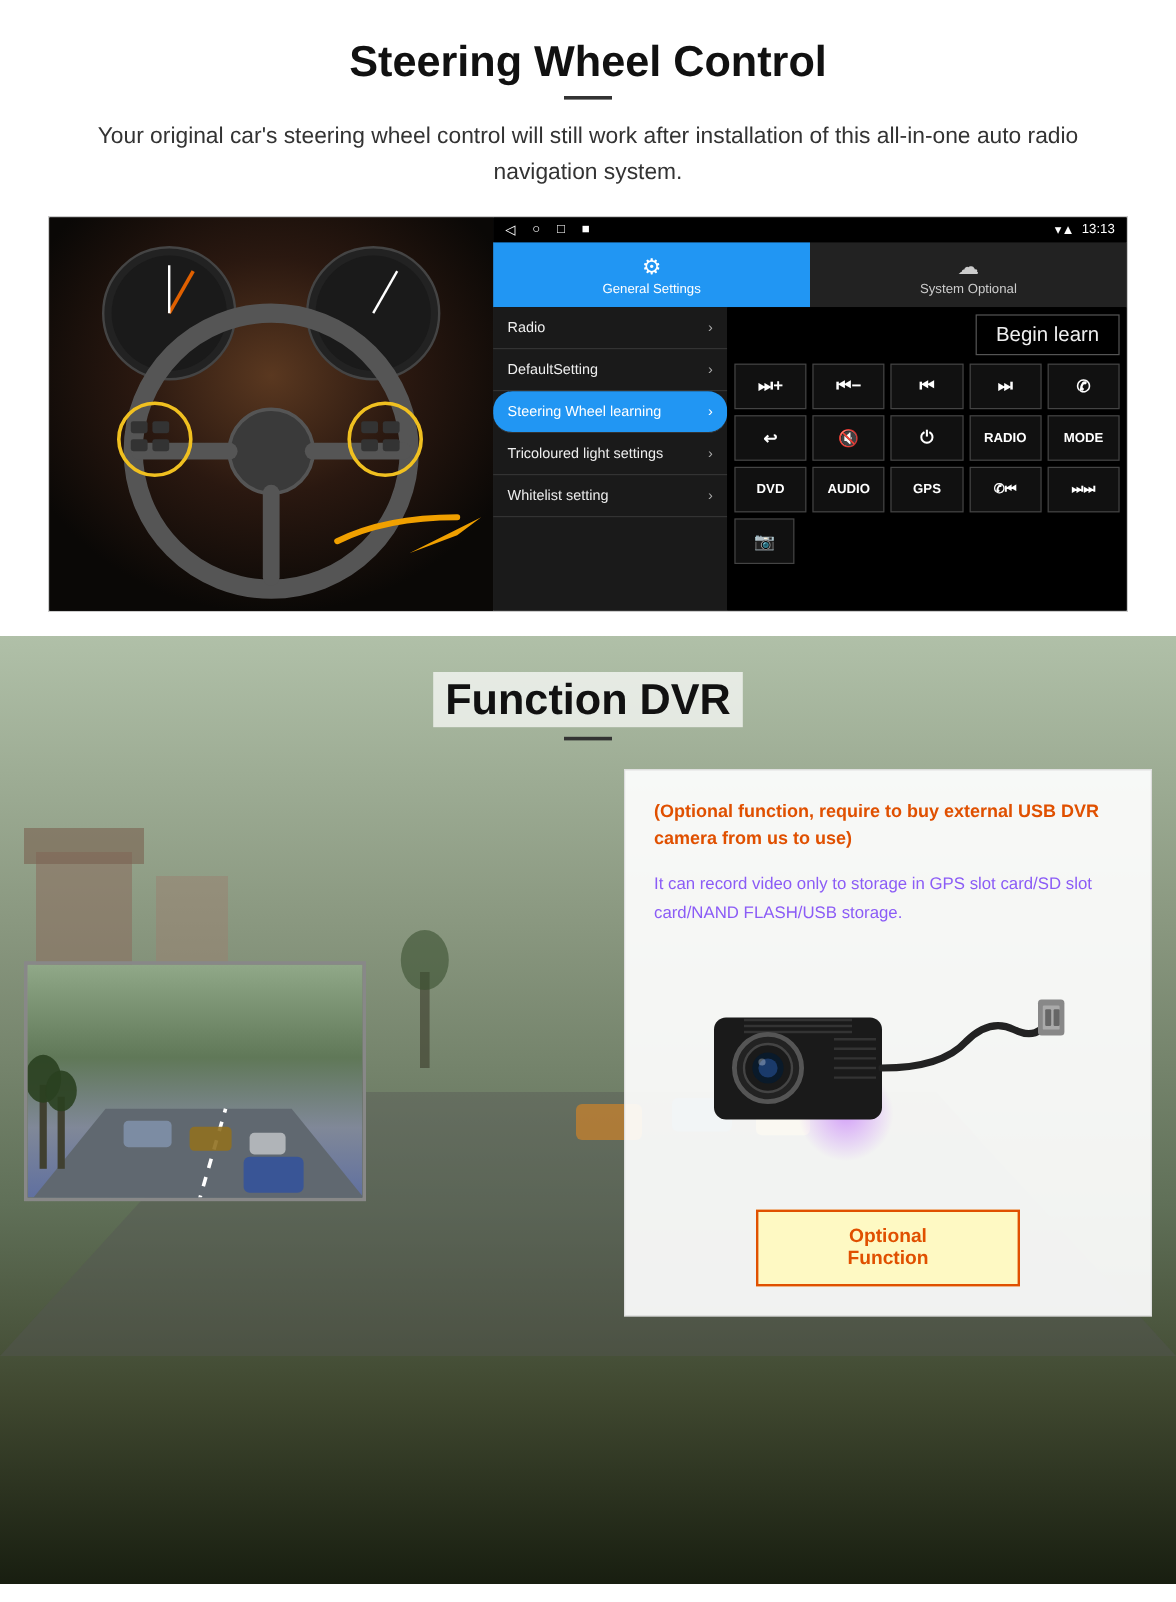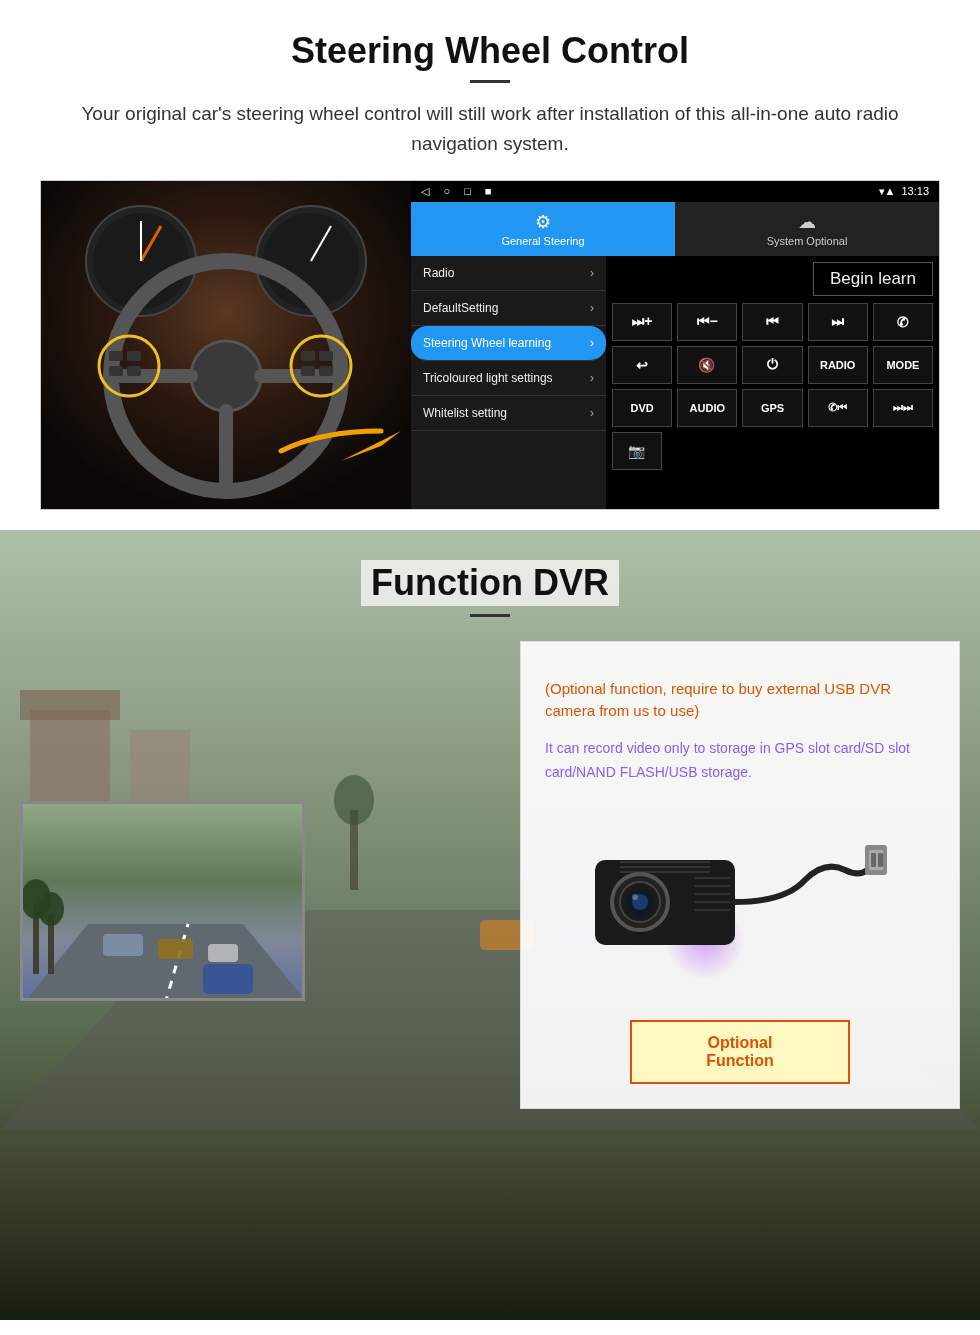--- a/index.html
+++ b/index.html
@@ -257,24 +257,23 @@
     .dvr-right {
       width: 440px;
       background: rgba(255,255,255,0.92);
       border: 1px solid #ddd;
       padding: 24px 24px 24px 24px;
       position: relative;
     }
     .dvr-optional-text {
       color: #e05000;
       font-size: 15px;
-      font-weight: normal;
+      font-weight: bold;
       line-height: 1.5;
       margin-bottom: 14px;
-      margin-top: 12px;
     }
     .dvr-desc-text {
       color: #8b5cf6;
       font-size: 14px;
       line-height: 1.7;
       margin-bottom: 16px;
     }
     .dvr-camera-img {
       width: 100%;
       height: 200px;
@@ -375,21 +374,21 @@
         </div>
         <div class="status-bar-icons">
           <span>▾▲</span>
           <span>13:13</span>
         </div>
       </div>
 
       <div class="tab-bar">
         <div class="tab-active">
           <span class="tab-icon">⚙</span>
-          <span>General Steering</span>
+          <span>General Settings</span>
         </div>
         <div class="tab-inactive">
           <span class="tab-icon">☁</span>
           <span>System Optional</span>
         </div>
       </div>
 
       <div class="menu-list">
 
         <div class="menu-items">

